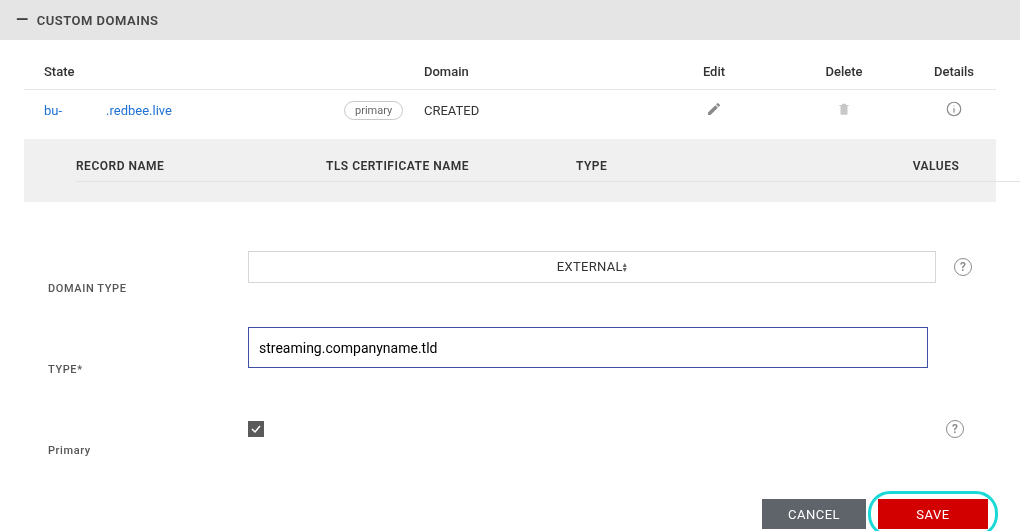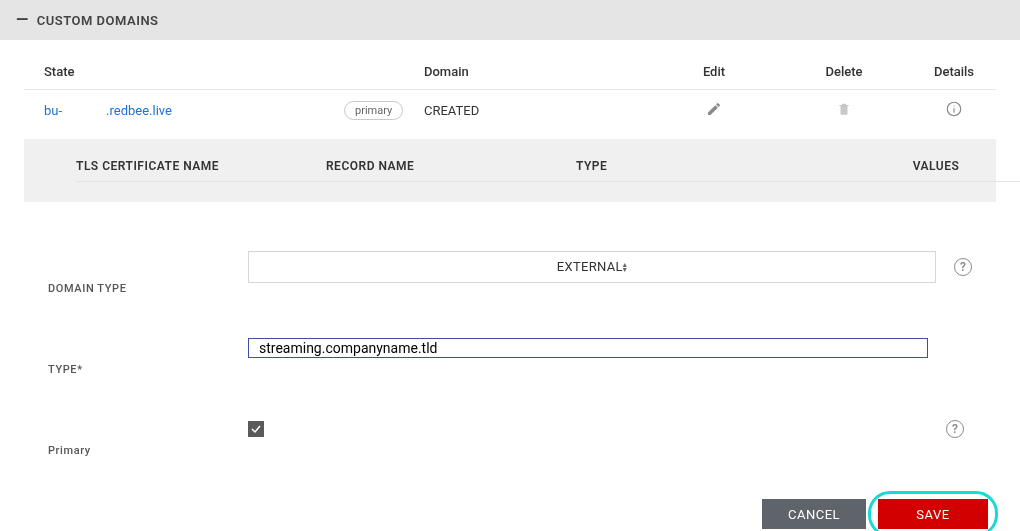--- a/index.html
+++ b/index.html
@@ -107,21 +107,21 @@
   }
   .help-icon {
     width: 18px; height: 18px; border: 1.4px solid #8a8a8a; border-radius: 50%;
     display: inline-flex; align-items: center; justify-content: center;
     color: #8a8a8a; font-size: 12px; font-weight: 600;
     margin-left: 18px;
   }
   .text-input {
     flex: 1; max-width: 680px;
     border: 1.6px solid #3e4fa5;
-    height: 20px;
+    height: 41px;
     padding: 0 10px;
     font-size: 14px;
     font-family: inherit;
     outline: none;
   }
   .checkbox {
     width: 16px; height: 16px;
     background: #5a5a5a;
     display: inline-flex; align-items: center; justify-content: center;
     color: #fff;
@@ -194,22 +194,22 @@
         <svg width="18" height="18" viewBox="0 0 24 24" fill="none" stroke="#8a8a8a" stroke-width="1.6">
             <circle cx="12" cy="12" r="9"></circle>
             <line x1="12" y1="11" x2="12" y2="17"></line>
             <circle cx="12" cy="8" r="0.8" fill="#8a8a8a" stroke="none"></circle>
           </svg>
       </span>
     </div>
   </div>
 
   <div class="subhead">
+    <div>RECORD NAME</div>
     <div>TLS CERTIFICATE NAME</div>
-    <div>RECORD NAME</div>
     <div>TYPE</div>
     <div>VALUES</div>
   </div>
 
   <div class="form-area">
 
     <div class="form-row">
       <div class="form-label">DOMAIN TYPE</div>
       <div class="select-wrap" style="max-width:760px;">
         <div class="select">

